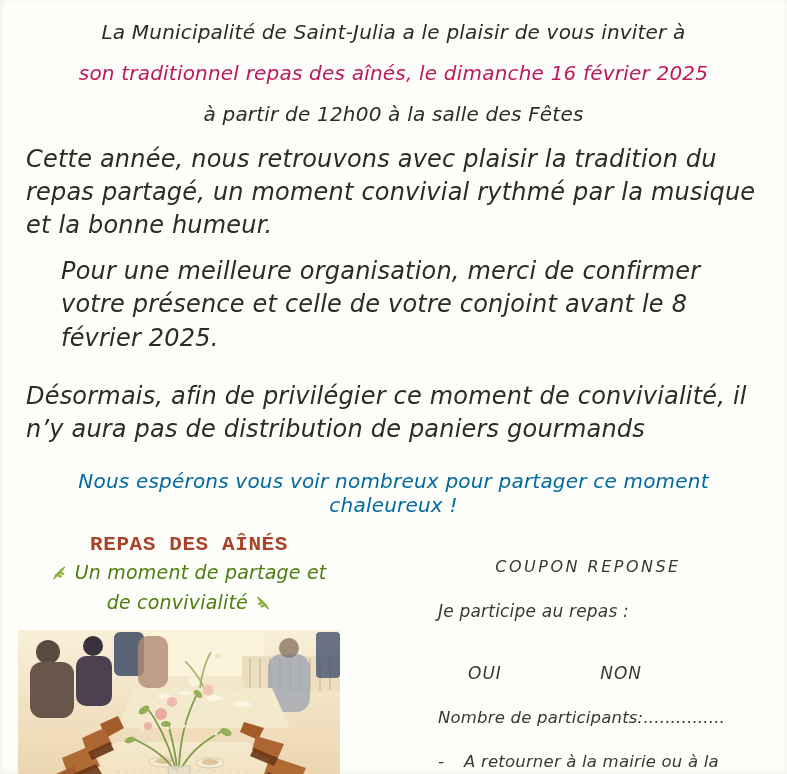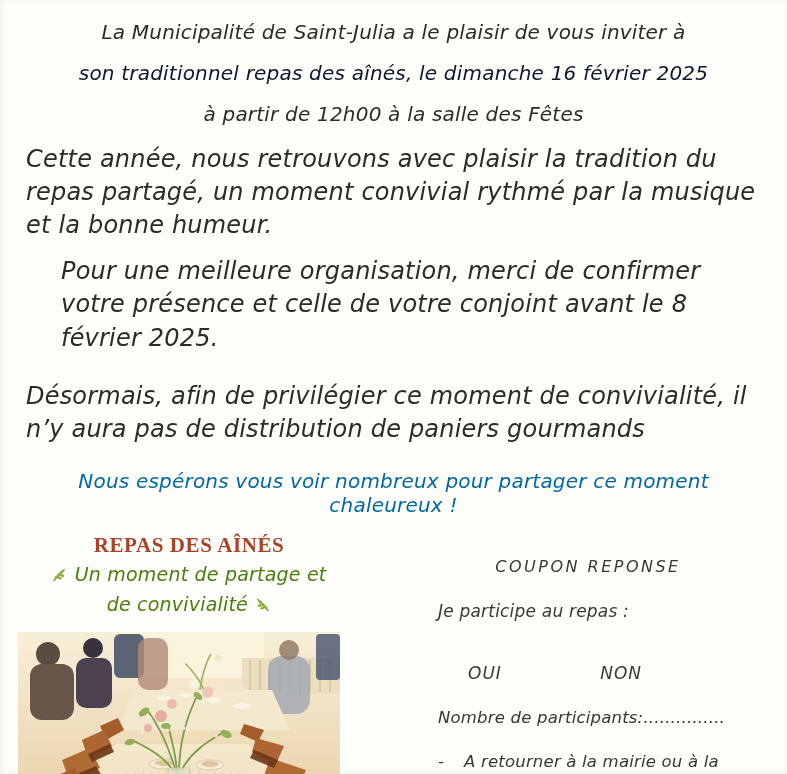--- a/index.html
+++ b/index.html
@@ -7,28 +7,28 @@
     width:787px;height:774px;overflow:hidden;
     background:#fdfdfa;
     font-family:"DejaVu Sans", sans-serif;
     color:#2d2b28;
   }
   .page{box-sizing:border-box;width:787px;height:774px;padding:20px 24px 0 24px;position:relative;
     box-shadow:inset 0 -2px 6px rgba(0,0,0,0.04), inset 2px 0 5px rgba(0,0,0,0.03);}
   .script{font-style:italic;letter-spacing:.2px;}
   .h-line{text-align:center;font-size:20px;margin-bottom:17px;}
   .ink{color:#2d2b28;}
-  .orange{color:#0f172a;}
+  .orange{color:#be185d;}
   .bodytext{margin-top:16px;}
   .para{font-size:24px;line-height:1.38;margin:0 0 13px 2px;max-width:742px;}
   .para.gap{margin-bottom:25px;margin-left:37px;}
   .highlight{margin-top:23px;text-align:center;color:#0369a1;font-size:20px;}
   .bottom{display:flex;margin-top:12px;}
   .left-col{width:330px;flex:none;text-align:center;}
-  .repas-title{margin-top:4px;font-family:Liberation Serif, serif;font-weight:bold;
+  .repas-title{margin-top:4px;font-family:Liberation Mono, monospace;font-weight:bold;
     font-size:21px;color:#a8432a;letter-spacing:.6px;}
   .repas-subtitle{font-size:19px;color:#4d7c0f;line-height:1.42;margin-top:3px;padding:0 14px;}
   .leaf{display:inline-block;vertical-align:-3px;}
   .leaf.flip{transform:scaleX(-1);}
   .photo{margin-top:11px;text-align:left;margin-left:-6px;}
   .photo svg{display:block;}
   .right-col{flex:1;padding-left:84px;padding-top:28px;font-size:16.5px;color:#3a3835;}
   .coupon-title{width:300px;text-align:center;letter-spacing:2.5px;font-size:16px;}
   .participate{margin-top:25px;font-size:17px;}
   .options-row{margin-top:42px;font-size:17px;letter-spacing:1px;}

